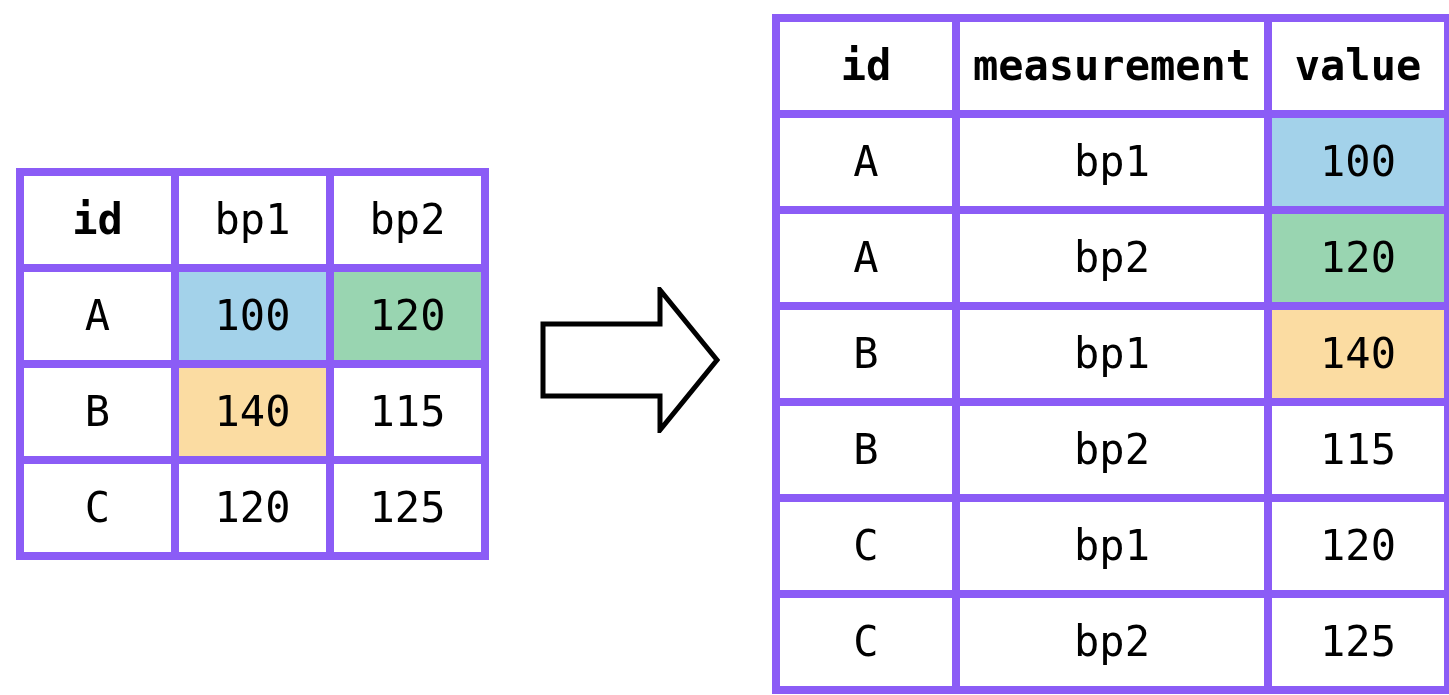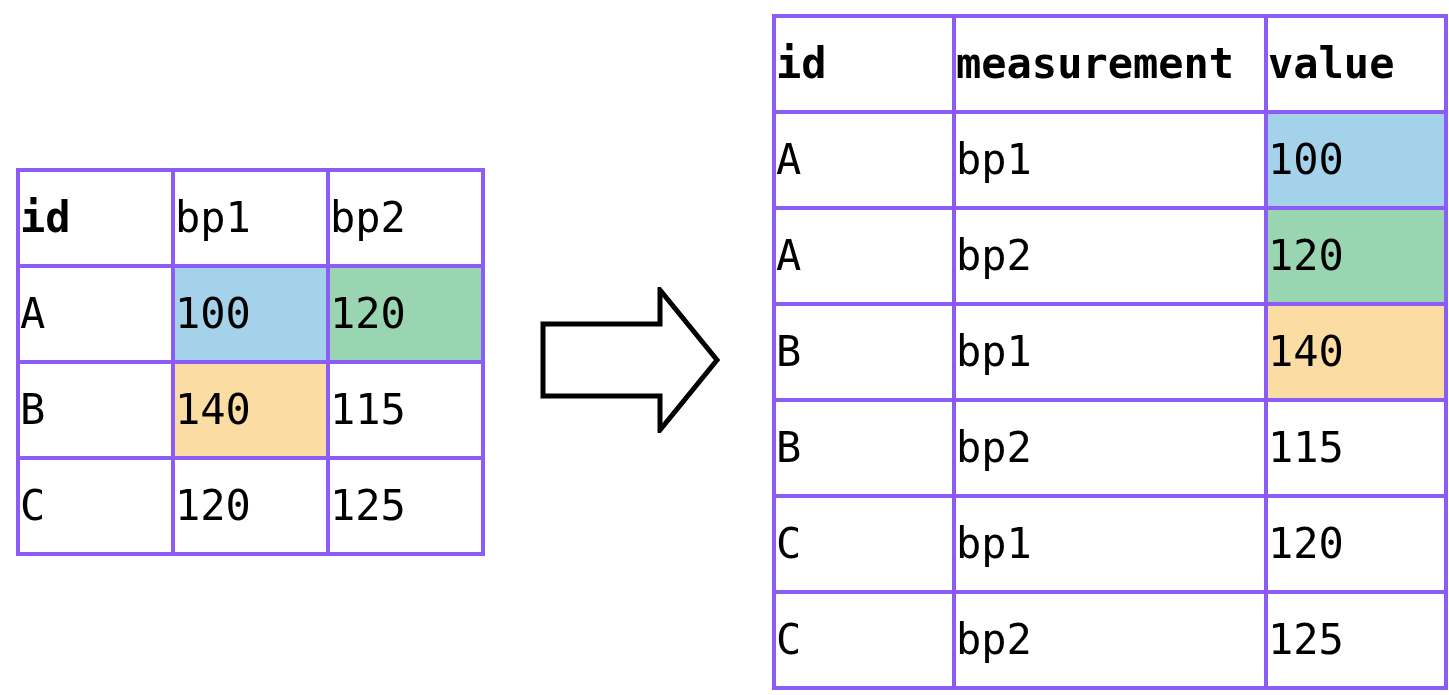--- a/index.html
+++ b/index.html
@@ -21,22 +21,22 @@
     background: #ffffff;
   }
   table.data-table {
     position: absolute;
     border-collapse: collapse;
     table-layout: fixed;
     background: #ffffff;
   }
   table.data-table th,
   table.data-table td {
-    border: 4px solid #8b5cf6;
-    text-align: left;
+    border: 8px solid #8b5cf6;
+    text-align: center;
     vertical-align: middle;
     padding: 0;
     font-size: 42px;
     line-height: 1;
     font-weight: normal;
   }
   table.data-table th.bold { font-weight: bold; }
   table.data-table tr { height: 96px; }
 
   #wide-table {

